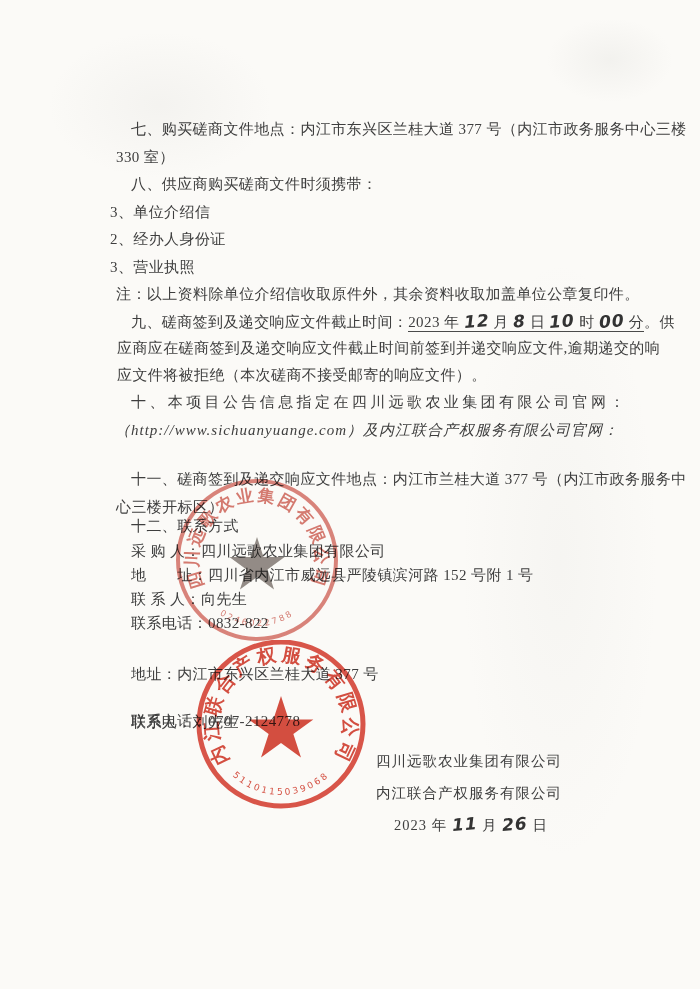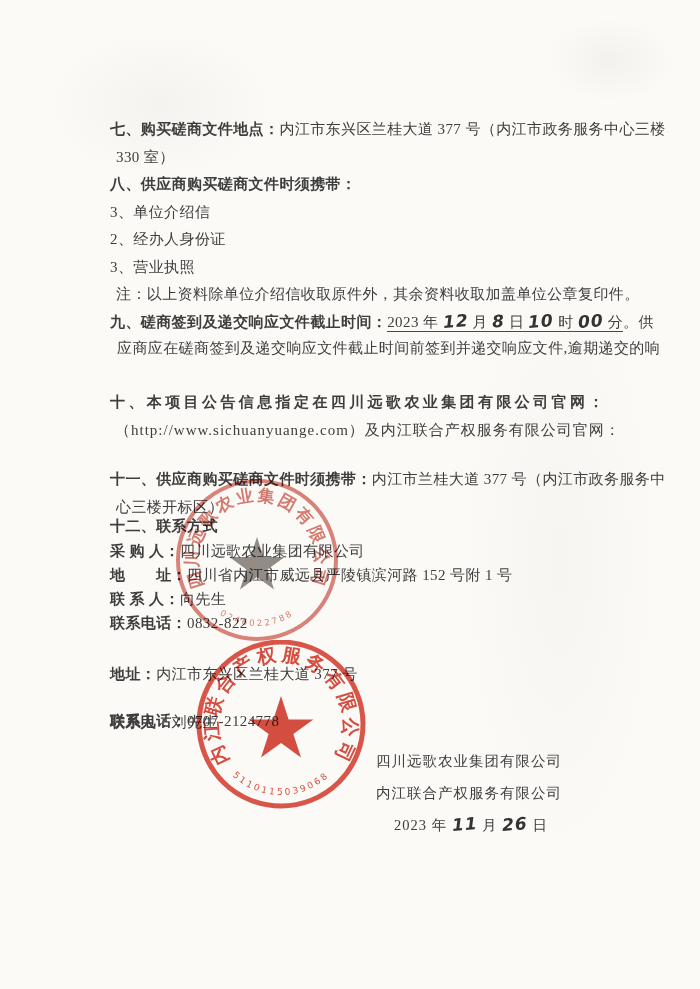--- a/index.html
+++ b/index.html
@@ -15,30 +15,30 @@
       radial-gradient(closest-side at 610px 60px, rgba(180,180,175,0.12), rgba(0,0,0,0) 70%),
       radial-gradient(closest-side at 160px 105px, rgba(180,180,175,0.10), rgba(0,0,0,0) 70%),
       radial-gradient(closest-side at 560px 560px, rgba(185,185,180,0.08), rgba(0,0,0,0) 70%),
       #fbfaf7;
   }
   .line{
     position:absolute;left:110px;
     font-size:15px;line-height:20px;color:#3e3e3e;
     white-space:pre;letter-spacing:0.4px;
   }
-  .b{font-weight:bold;}
+  .b{font-weight:normal;margin-left:21px;}
   .u{border-bottom:1px solid #4a4a4a;padding-bottom:1px;}
   .hand{
     font-family:"DejaVu Sans", sans-serif;
     font-style:italic;font-weight:600;font-size:17px;
     display:inline-block;transform:rotate(-4deg);
     letter-spacing:1px;color:#333;
   }
   .spread{letter-spacing:3.4px;}
-  .spread-sm{letter-spacing:1px;}
+  .spread-sm{letter-spacing:1px;font-style:italic;}
   .indent{left:116px;}
   .footer-line{
     position:absolute;right:138px;text-align:right;
     font-size:14.5px;color:#3e3e3e;white-space:pre;letter-spacing:1px;
   }
   .stamp{position:absolute;mix-blend-mode:multiply;}
   .stamp svg{display:block;}
   .seal-text{
     font-family:"DejaVu Sans", sans-serif;font-weight:bold;
   }
@@ -52,25 +52,26 @@
   <div class="line indent" style="top:147px">330 室）</div>
 
   <div class="line b" style="top:174px">八、供应商购买磋商文件时须携带：</div>
   <div class="line" style="top:202px">3、单位介绍信</div>
   <div class="line" style="top:229px">2、经办人身份证</div>
   <div class="line" style="top:257px">3、营业执照</div>
   <div class="line indent" style="top:284px">注：以上资料除单位介绍信收取原件外，其余资料收取加盖单位公章复印件。</div>
 
   <div class="line" style="top:311px"><span class="b">九、磋商签到及递交响应文件截止时间：</span><span class="u"><span>2023 年 </span><span class="hand">12</span><span> 月 </span><span class="hand">8</span><span> 日 </span><span class="hand">10</span><span> 时 </span><span class="hand">00</span><span> 分</span></span><span>。供</span></div>
   <div class="line" style="top:338px;left:117px">应商应在磋商签到及递交响应文件截止时间前签到并递交响应文件,逾期递交的响</div>
+  <div class="line" style="top:365px;left:117px">应文件将被拒绝（本次磋商不接受邮寄的响应文件）。</div>
 
   <div class="line b spread" style="top:392px">十、本项目公告信息指定在四川远歌农业集团有限公司官网：</div>
   <div class="line spread-sm" style="top:420px;left:115px">（http://www.sichuanyuange.com）及内江联合产权服务有限公司官网：</div>
 
-  <div class="line" style="top:469px"><span class="b">十一、供应商购买磋商文件时须携带：</span><span>内江市兰桂大道 377 号（内江市政务服务中</span></div>
+  <div class="line" style="top:469px"><span class="b">十一、磋商签到及递交响应文件地点：</span><span>内江市兰桂大道 377 号（内江市政务服务中</span></div>
   <div class="line indent" style="top:497px">心三楼开标区）</div>
 
   <div class="line b" style="top:516px">十二、联系方式</div>
   <div class="line" style="top:541px"><span class="b">采 购 人：</span><span>四川远歌农业集团有限公司</span></div>
   <div class="line" style="top:565px"><span class="b">地　　址：</span><span>四川省内江市威远县严陵镇滨河路 152 号附 1 号</span></div>
   <div class="line" style="top:589px"><span class="b">联 系 人：</span><span>向先生</span></div>
   <div class="line" style="top:613px"><span class="b">联系电话：</span><span>0832-822</span></div>
 
   <div class="line" style="top:664px"><span class="b">地址：</span><span>内江市东兴区兰桂大道 377 号</span></div>
   <div class="line" style="top:712px"><span class="b">联系人：</span><span>刘先生</span></div>

